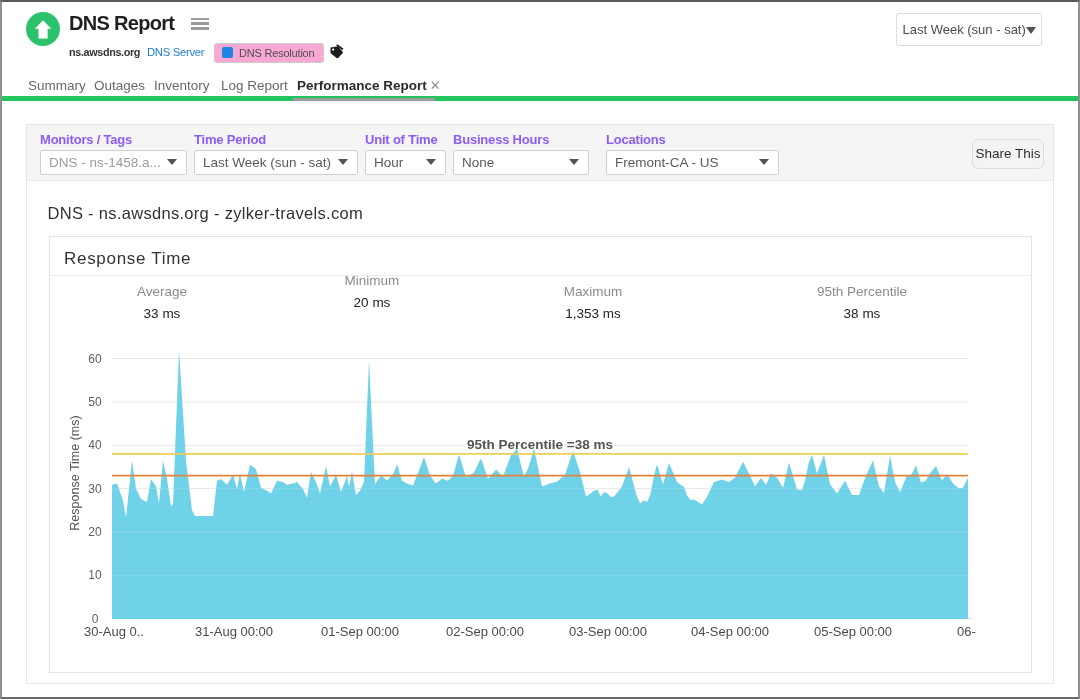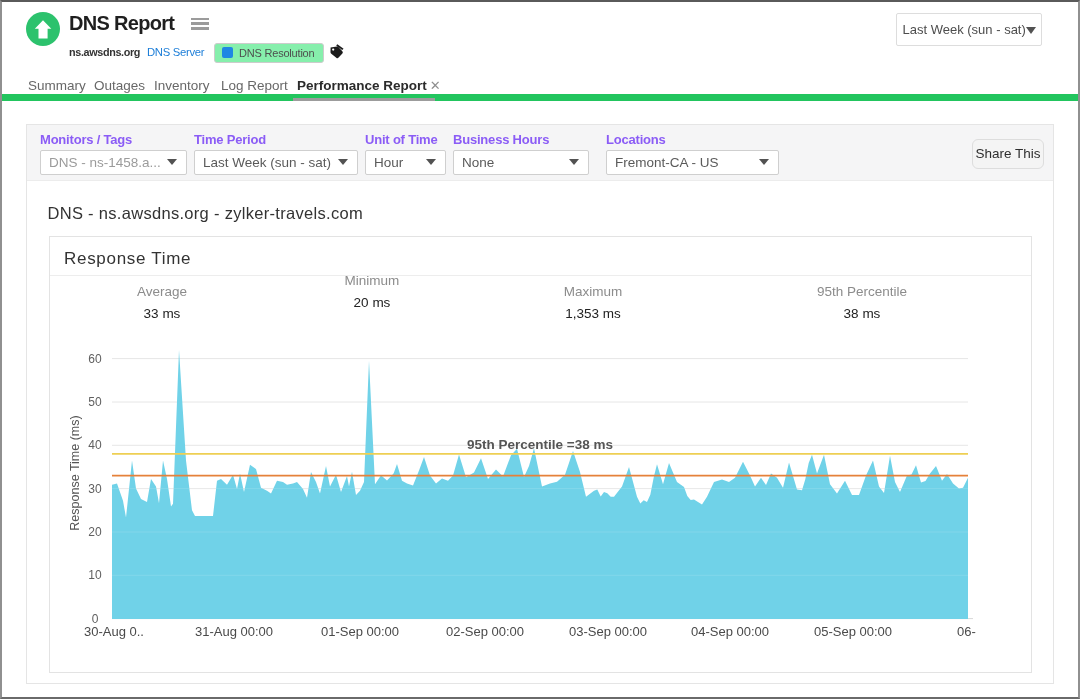--- a/index.html
+++ b/index.html
@@ -6,28 +6,28 @@
 body { font-family:"Liberation Sans", sans-serif; background:#fff; position:relative; overflow:hidden; }
 .pageborder { position:absolute; inset:0 0 1px 0; border:2px solid #909090; border-top-color:#5a5a5a; border-bottom-color:#6a6a6a; z-index:50; pointer-events:none; }
 .abs { position:absolute; }
 
 .circ { left:25.5px; top:12px; width:34px; height:34px; border-radius:50%; background:#2cc26d; }
 .h1 { left:69px; top:11.5px; font-size:20px; font-weight:700; letter-spacing:-0.7px; color:#1f1f1f; white-space:nowrap; }
 .burger { left:191px; top:17.5px; width:18px; }
 .burger div { height:2.5px; background:#9b9b9b; margin-bottom:2.3px; }
 .mono { left:69px; top:46px; font-size:10.8px; font-weight:700; letter-spacing:-0.35px; color:#333; }
 .dnssrv { left:147px; top:45.5px; font-size:11.3px; letter-spacing:-0.3px; color:#1d7ed8; }
-.badge { left:214px; top:42.5px; height:20px; border:1px solid #ccc; border-radius:3px; background:#86efac; padding:0 9px 0 7px; display:flex; align-items:center; font-size:11px; letter-spacing:-0.2px; color:#4e4e4e; white-space:nowrap; }
+.badge { left:214px; top:42.5px; height:20px; border:1px solid #ccc; border-radius:3px; background:#f9a8d4; padding:0 9px 0 7px; display:flex; align-items:center; font-size:11px; letter-spacing:-0.2px; color:#4e4e4e; white-space:nowrap; }
 .badge .sq { width:11px; height:11px; background:#1f87e3; border-radius:2px; margin-right:6px; flex:none; }
 .tagic { left:328px; top:43px; }
 .topdrop { left:896px; top:13px; width:146px; height:33px; border:1px solid #ddd; border-radius:2px; font-size:13px; color:#4d4d4d; line-height:31px; padding-left:5.5px; background:#fff; white-space:nowrap; }
 .caret { display:inline-block; width:0; height:0; border-left:5.5px solid transparent; border-right:5.5px solid transparent; border-top:7.5px solid #525252; }
 .topdrop .caret { position:absolute; right:5px; top:12.5px; }
 
-.tabs { left:0; top:74px; width:1080px; height:27px; border-bottom:7px solid #22c55e; }
+.tabs { left:0; top:74px; width:1080px; height:27px; border-bottom:5px solid #22c55e; }
 .tab { position:absolute; top:4px; font-size:13.5px; color:#686868; }
 .tabact { position:absolute; left:293px; top:0px; height:27px; padding:4px 0 0 4px; width:142px; white-space:nowrap; font-size:13.5px; font-weight:700; color:#2b2b2b; border-bottom:3px solid #9c9c9c; }
 .tabx { color:#8f8f8f; font-weight:400; font-size:14px; margin-left:3px; font-size:13px; }
 
 .cont { left:26px; top:124px; width:1028px; height:560px; border:1px solid #e5e5e5; background:#fff; }
 .fbar { position:absolute; left:0; top:0; width:1026px; height:56px; background:#f5f5f6; border-bottom:1px solid #ececec; }
 .flab { position:absolute; top:7px; font-size:13px; color:#8b5cf6; font-weight:700; letter-spacing:-0.2px; }
 .fsel { position:absolute; top:24.5px; height:25px; border:1px solid #cfcfcf; border-radius:2px; background:#fff; font-size:13.5px; color:#5a5a5a; line-height:23px; padding-left:8px; white-space:nowrap; }
 .fsel .caret { position:absolute; right:9px; top:8px; border-left-width:5px; border-right-width:5px; border-top-width:6.5px; }
 .share { position:absolute; left:945px; top:14px; width:72px; height:30px; border:1px solid #ddd; border-radius:6px; background:#f4f4f4; font-size:13.5px; color:#2e2e2e; text-align:center; line-height:28px; }

